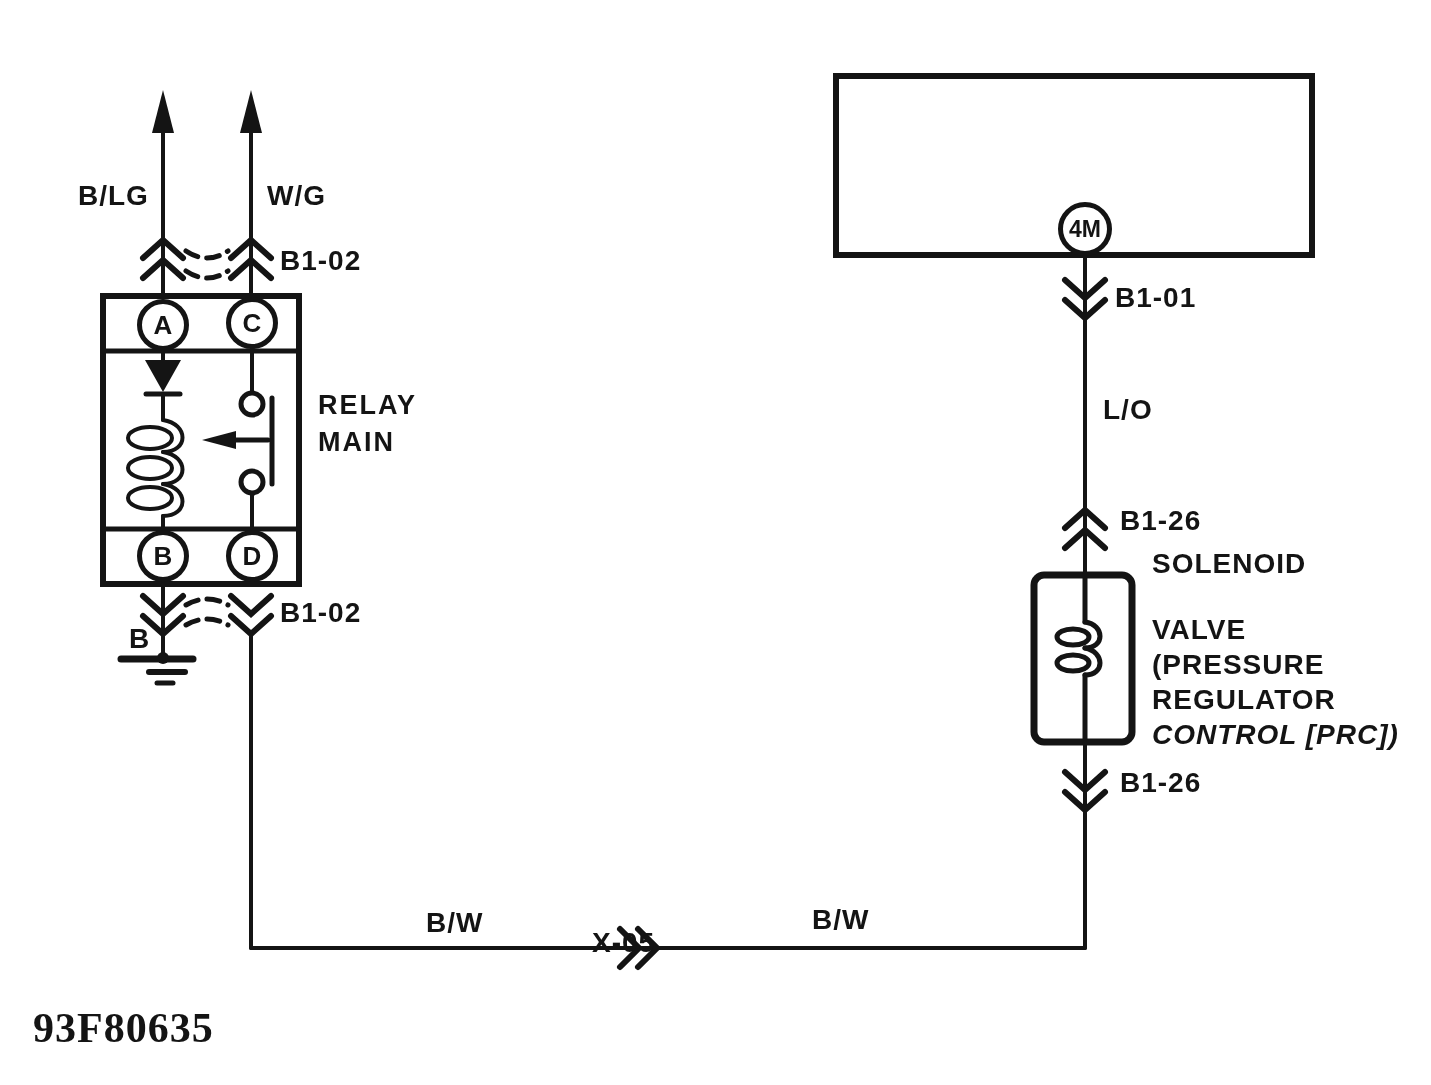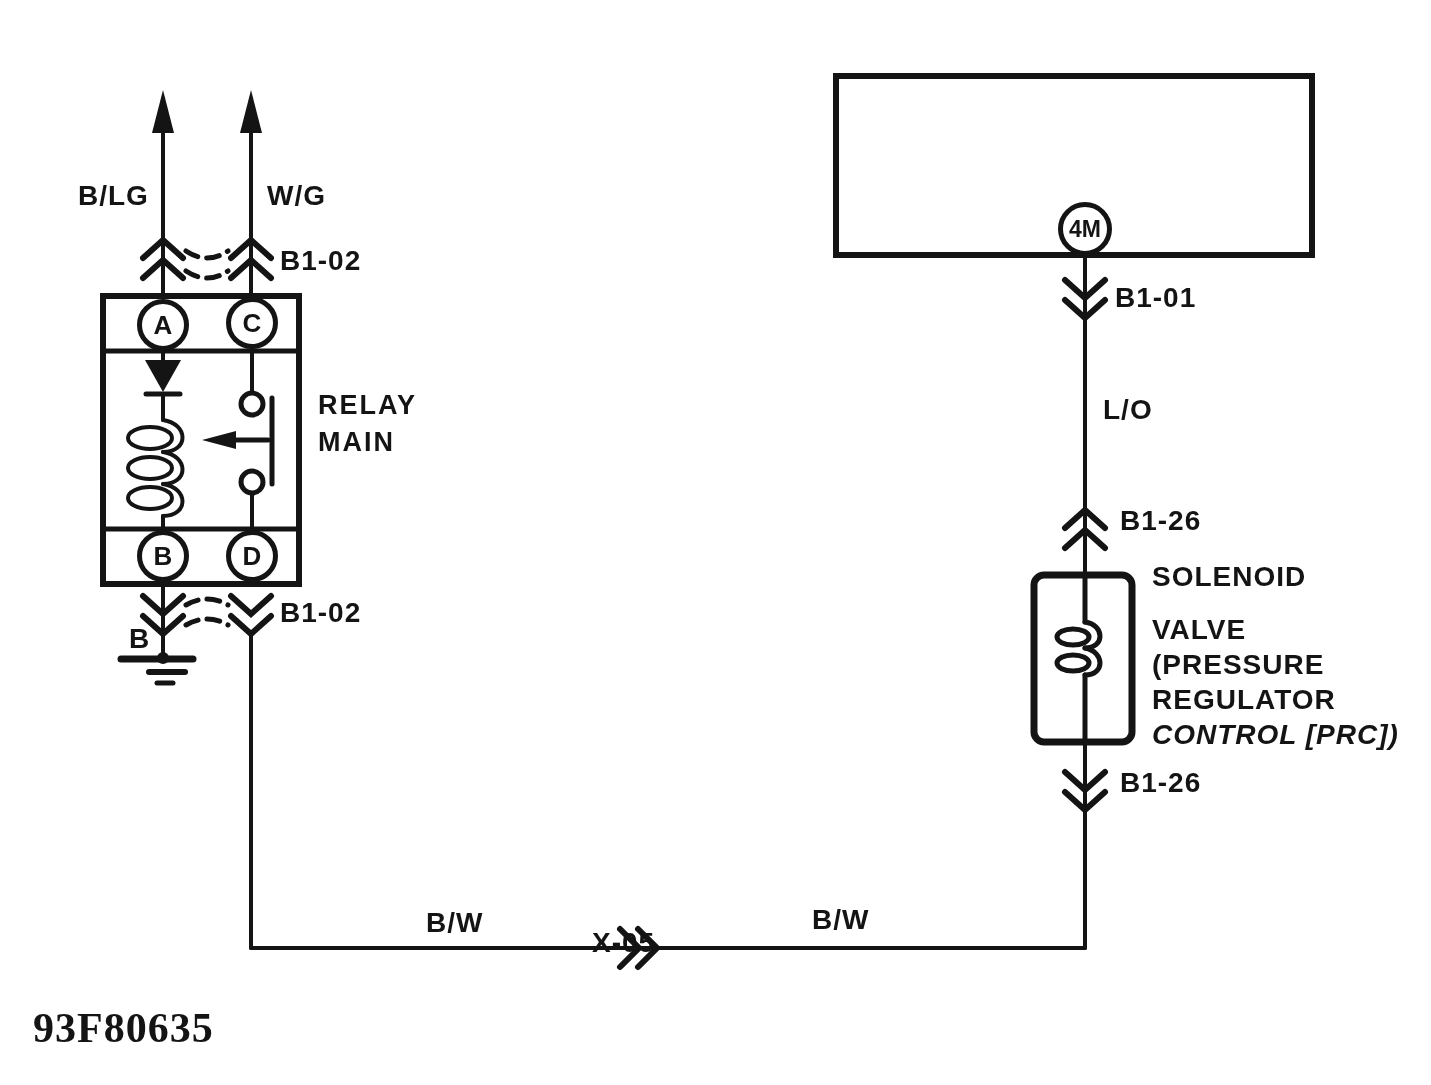--- a/index.html
+++ b/index.html
@@ -183,21 +183,21 @@
   <div class="lbl lbl-relay" style="left:318px;top:391px;">RELAY</div>
   <div class="lbl lbl-relay" style="left:318px;top:428px;">MAIN</div>
 
   <div class="lbl" style="left:280px;top:598px;">B1-02</div>
   <div class="lbl" style="left:129px;top:624px;">B</div>
 
   <div class="lbl" style="left:1115px;top:283px;text-align:center;">B1-01</div>
   <div class="lbl" style="left:1103px;top:395px;">L/O</div>
   <div class="lbl" style="left:1120px;top:506px;">B1-26</div>
 
-  <div class="sol-line" style="left:1152px;top:561px;">SOLENOID</div>
+  <div class="sol-line" style="left:1152px;top:548px;">SOLENOID</div>
   <div class="sol-line" style="left:1152px;top:614px;">VALVE</div>
   <div class="sol-line" style="left:1152px;top:649px;">(PRESSURE</div>
   <div class="sol-line" style="left:1152px;top:684px;">REGULATOR</div>
   <div class="sol-line" style="left:1152px;top:719px;font-style:italic;">CONTROL [PRC])</div>
 
   <div class="lbl" style="left:1120px;top:768px;">B1-26</div>
 
   <div class="lbl" style="left:426px;top:908px;">B/W</div>
   <div class="lbl" style="left:592px;top:888px;margin-top:40px;">X-05</div>
   <div class="lbl" style="left:812px;top:905px;">B/W</div>

